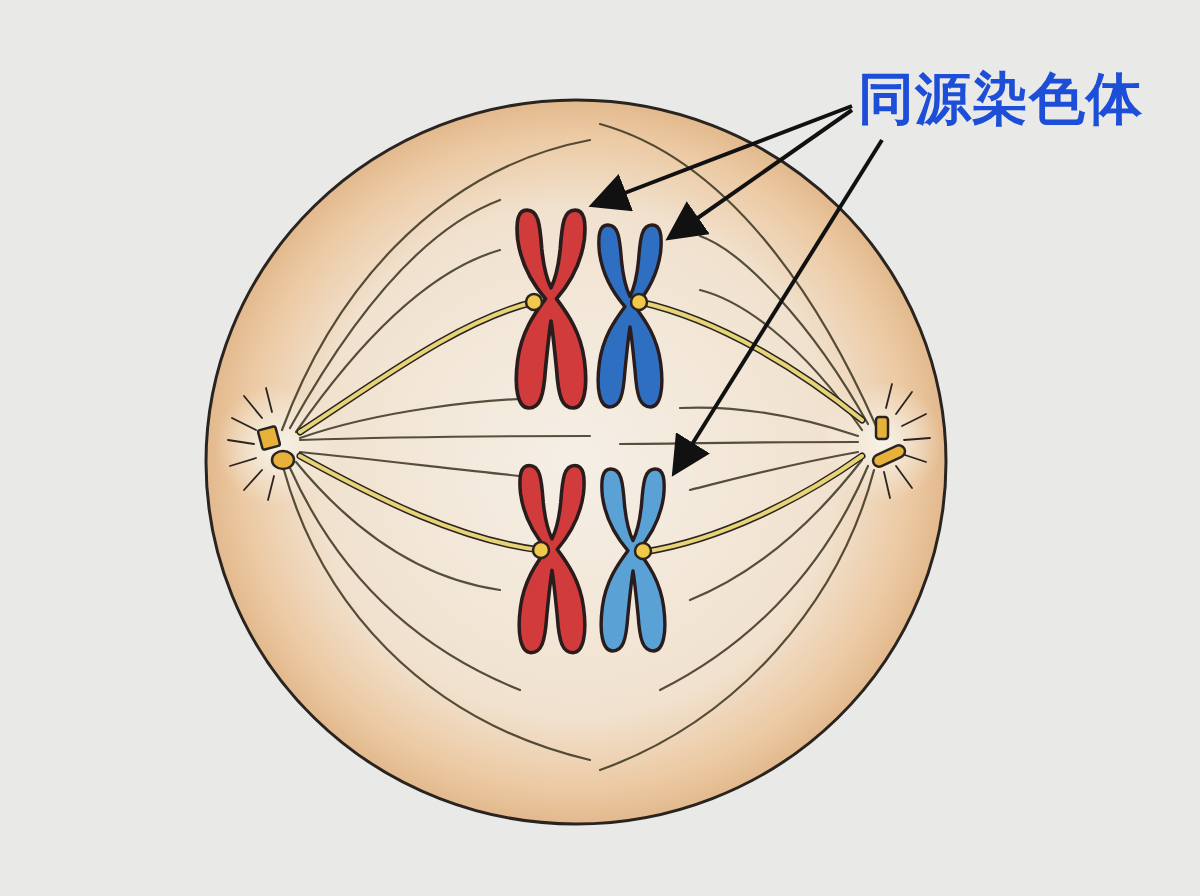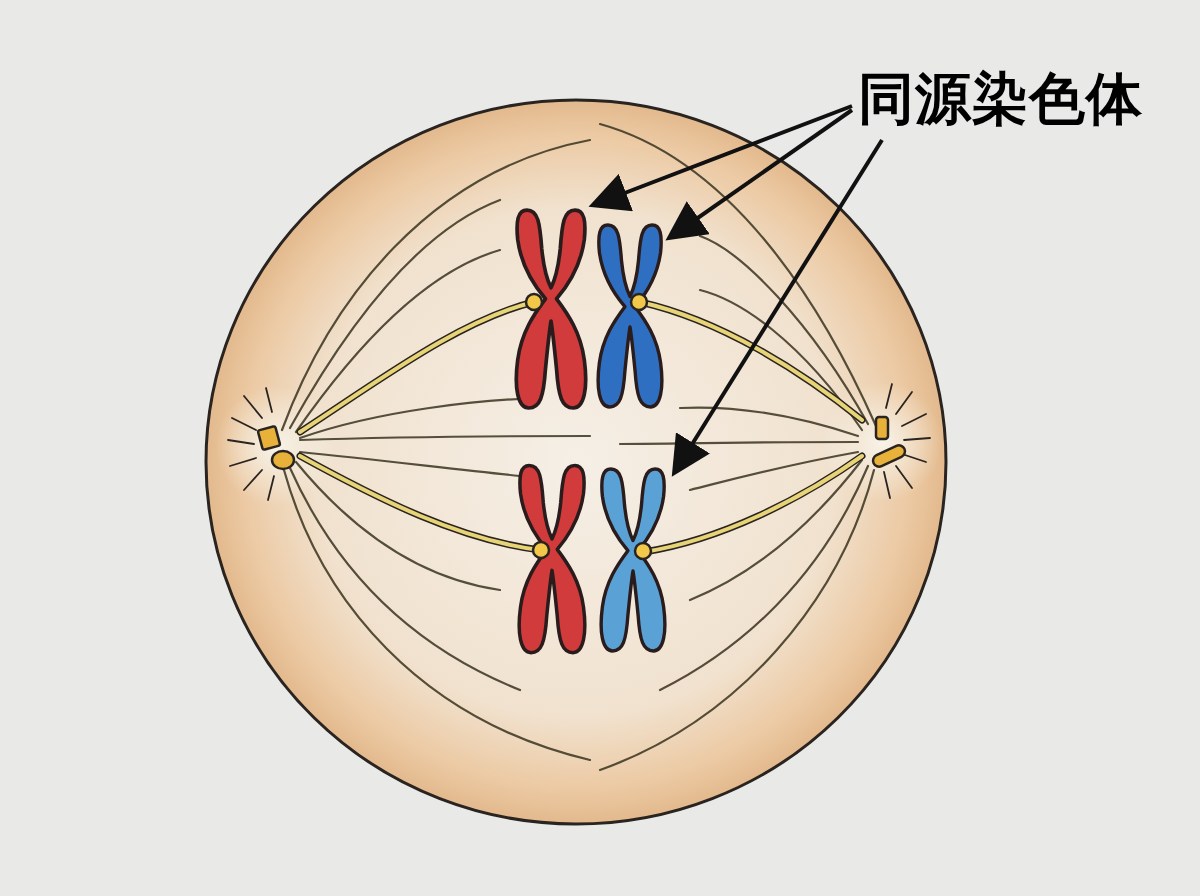--- a/index.html
+++ b/index.html
@@ -1,18 +1,18 @@
 <!DOCTYPE html>
 <html><head>
 <meta charset="utf-8">
 <style>
   html,body{margin:0;padding:0;}
   body{width:1200px;height:896px;overflow:hidden;background:#e9e9e8;position:relative;font-family:"DejaVu Sans",sans-serif;}
   #paper{position:absolute;left:0;top:0;width:1200px;height:896px;}
-  #label{position:absolute;left:858px;top:64px;font-size:56px;font-weight:bold;color:#000000;letter-spacing:1px;font-family:"DejaVu Sans",sans-serif;line-height:70px;white-space:nowrap;}
+  #label{position:absolute;left:858px;top:64px;font-size:56px;font-weight:bold;color:#1d4ed8;letter-spacing:1px;font-family:"DejaVu Sans",sans-serif;line-height:70px;white-space:nowrap;}
 </style>
 </head>
 <body>
 
 <svg id="paper" viewBox="0 0 1200 896" xmlns="http://www.w3.org/2000/svg">
   <defs>
     <radialGradient id="cellGrad" cx="50%" cy="50%" r="50%">
       <stop offset="0%" stop-color="#f5efe6"></stop>
       <stop offset="70%" stop-color="#f1e2cf"></stop>
       <stop offset="90%" stop-color="#eccaa4"></stop>

